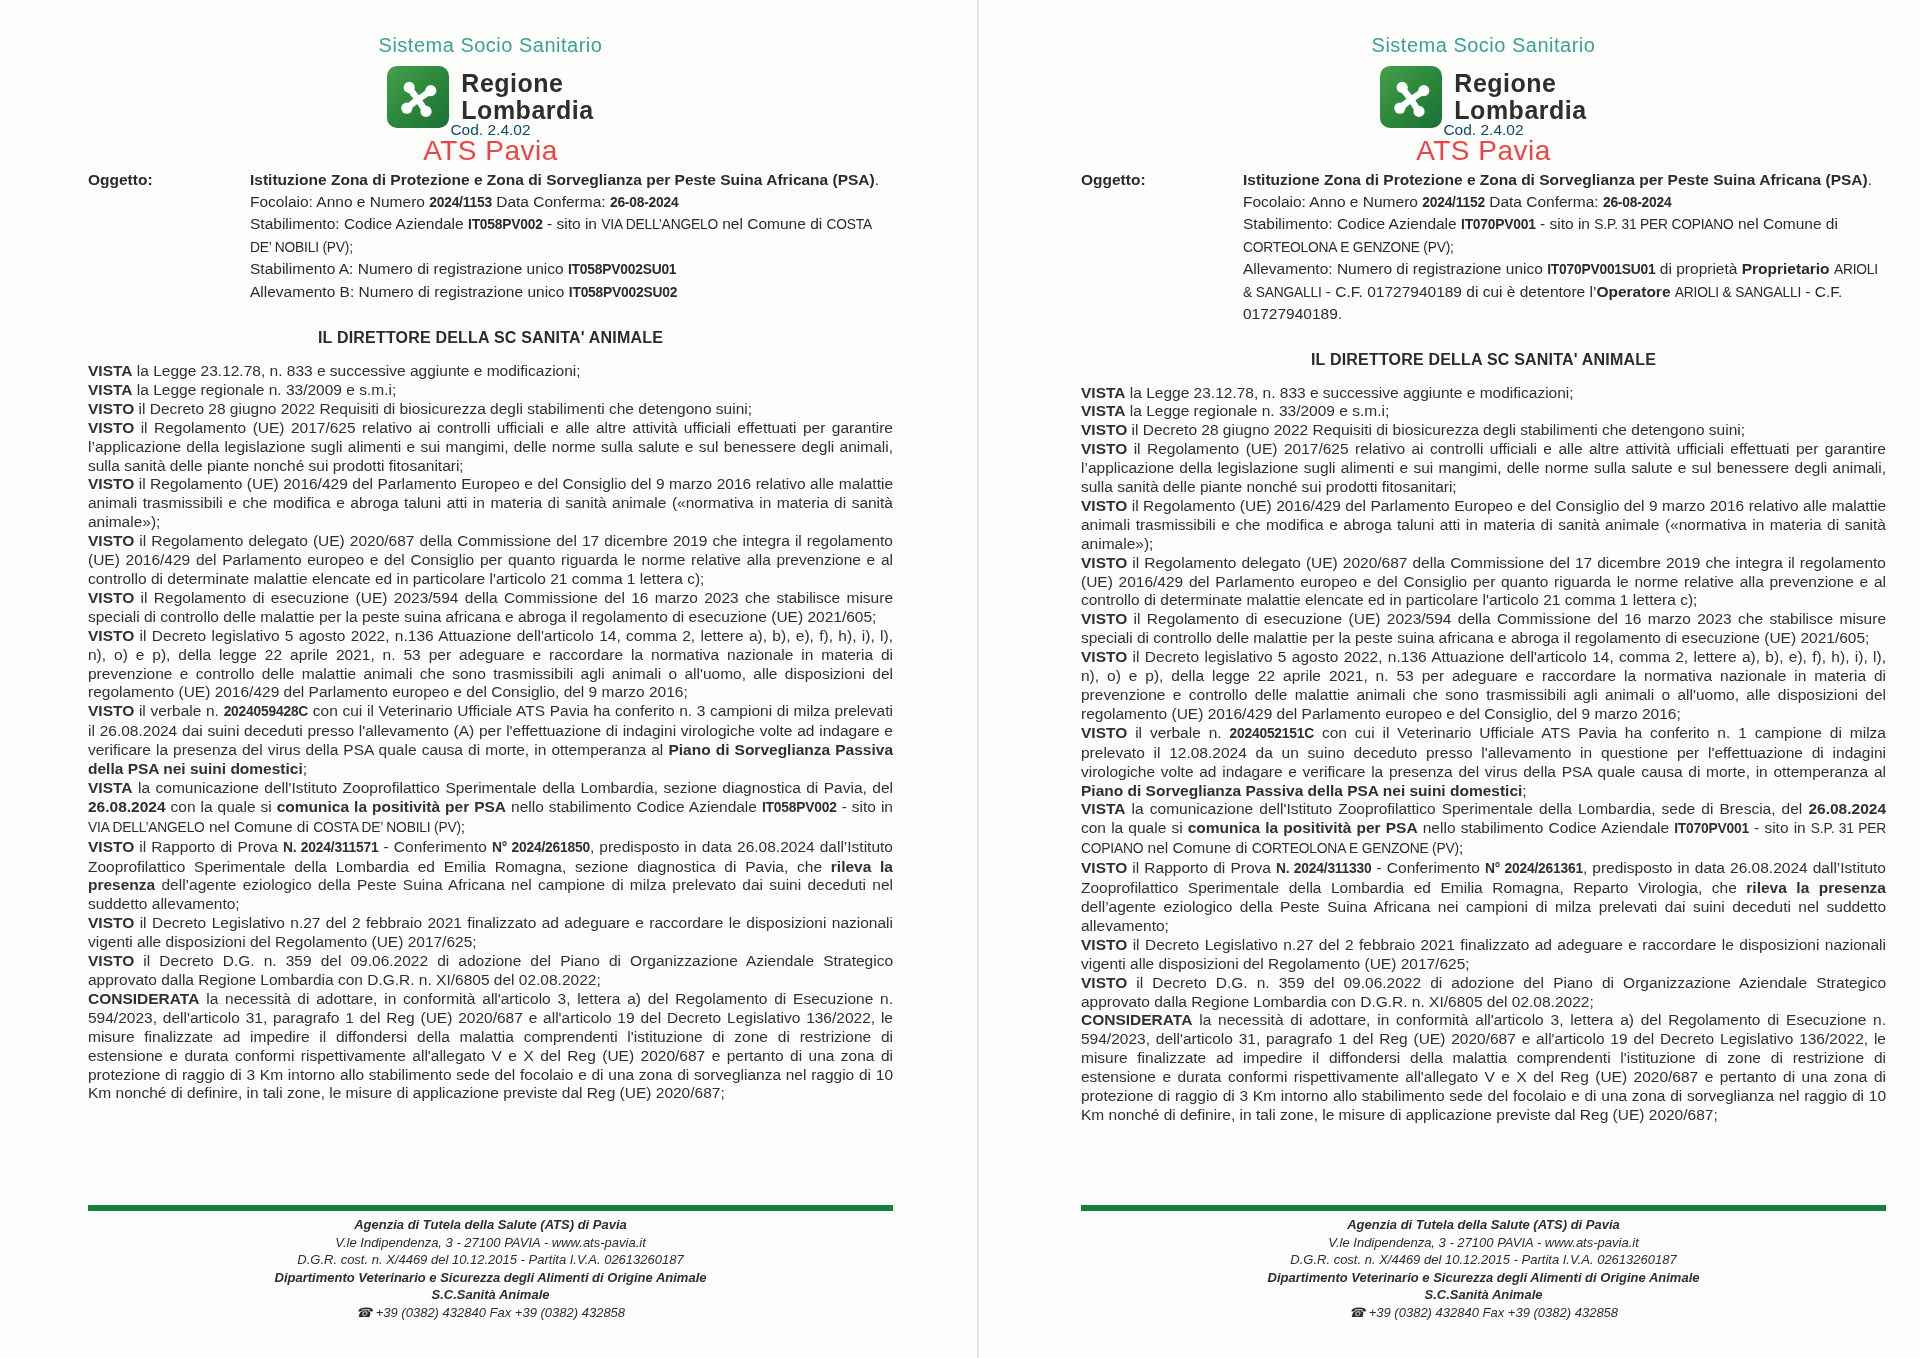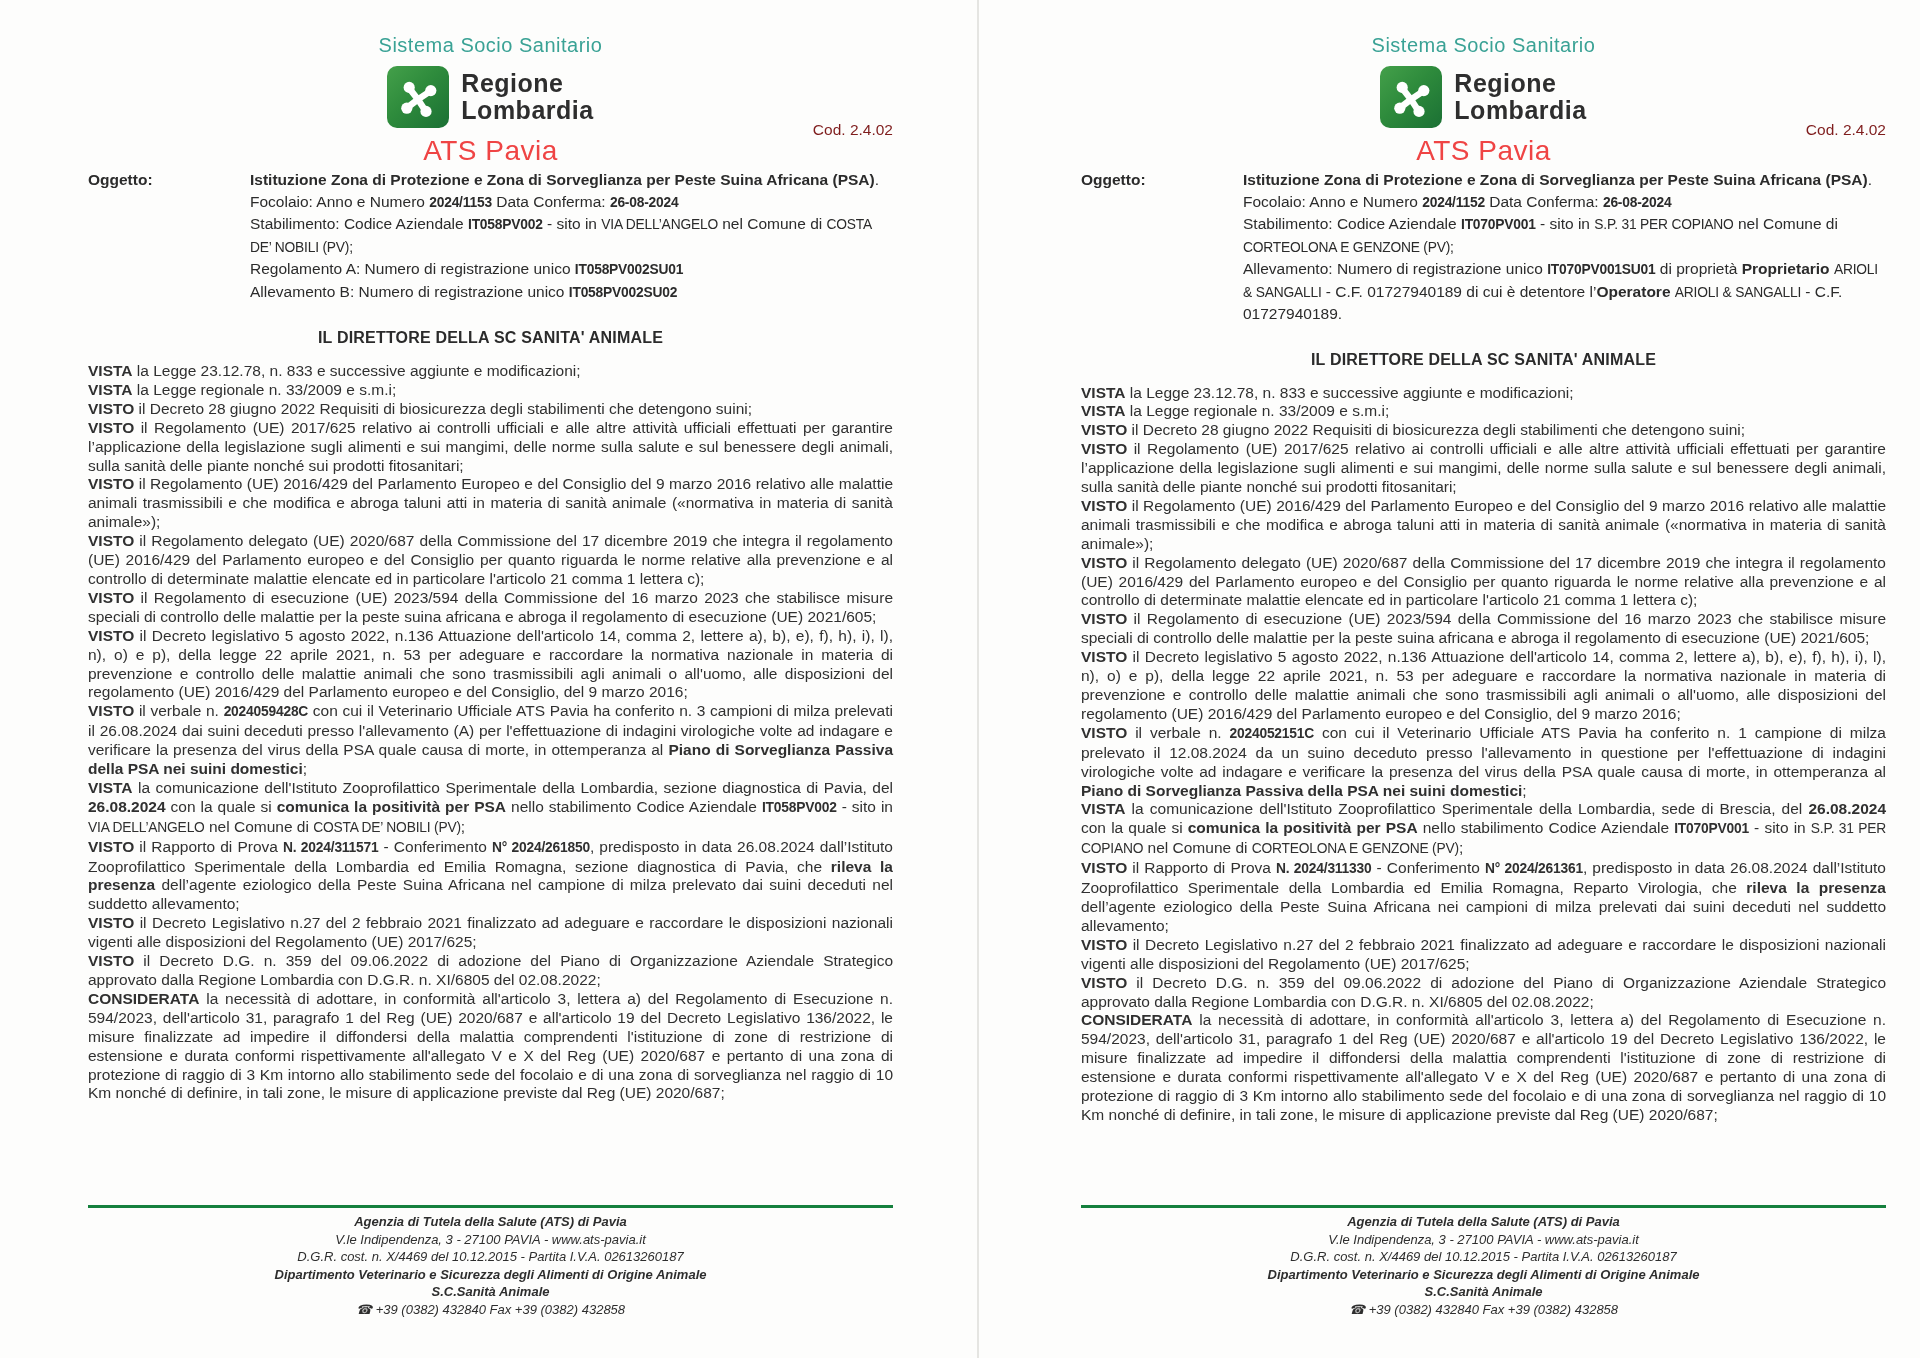--- a/index.html
+++ b/index.html
@@ -21,41 +21,41 @@
   .hdr-sistema { color:#3aa295; font-size:20px; letter-spacing:.5px; }
   .logo-row { display:flex; justify-content:center; align-items:center; gap:12px; margin-top:9px; }
   .logo-box {
     width:62px; height:62px; border-radius:10px;
     background:linear-gradient(135deg,#44a04a 0%, #2e8b3c 45%, #1b7034 100%);
     display:flex; align-items:center; justify-content:center;
   }
   .logo-text { text-align:left; color:#2e2e2e; font-size:25px; line-height:27px; font-weight:600; letter-spacing:.5px; }
   .hdr-ats { color:#ef4444; font-size:28px; margin-top:7px; letter-spacing:.5px; }
 
-  .cod { font-size:15.5px; color:#7f1d1d; margin-top:-46px; margin-bottom:30px; text-align:right; }
+  .cod { font-size:15.5px; color:#0c4a6e; margin-top:-46px; margin-bottom:30px; text-align:center; }
 
   
   .oggetto { display:flex; margin-top:16px; font-size:15.5px; line-height:21.5px; }
   .oggetto-label { width:162px; flex:0 0 162px; font-weight:bold; }
   .oggetto-body { flex:1; text-align:left; }
 
   .director { text-align:center; font-weight:bold; font-size:16px; margin:26px 0 15px 0; letter-spacing:.2px; }
 
   
   .bodytext { font-size:15.5px; line-height:18.9px; text-align:justify; color:#303030; }
   .par { text-align:justify; }
 
   .b { font-weight:bold; }
   .u { }
   .sm { font-size:13.8px; letter-spacing:-0.2px;text-align:center; }
 
   
   .footer {
     position:absolute; top:1205px; width:805px;
-    border-top:3px solid #15803d; padding-top:5px;
+    border-top:6px solid #15803d; padding-top:5px;
     text-align:center; font-size:13px; line-height:17.5px;
     font-style:italic; color:#2e2e2e;
   }
   .page--left  .footer { left:88px; }
   .page--right .footer { left:102px; }
   .footer .b { font-weight:bold; }
 </style>
 </head>
 <body>
 
@@ -90,21 +90,21 @@
       </div>
 
       <div class="cod">Cod. 2.4.02</div>
 
       <div class="oggetto">
         <div class="oggetto-label">Oggetto:</div>
         <div class="oggetto-body">
             <div class="ogline"><span class="b">Istituzione Zona di Protezione e Zona di Sorveglianza per Peste Suina Africana (PSA)</span><span>.</span></div>
             <div class="ogline"><span class="u">Focolaio</span><span>: Anno e Numero </span><span class="b sm">2024/1153</span><span> Data Conferma: </span><span class="b sm">26-08-2024</span></div>
             <div class="ogline"><span class="u">Stabilimento</span><span>: Codice Aziendale </span><span class="b sm">IT058PV002</span><span> - sito in </span><span class="sm">VIA DELL’ANGELO</span><span> nel Comune di </span><span class="sm">COSTA DE’ NOBILI (PV);</span></div>
-            <div class="ogline"><span class="u">Regolamento A</span><span>: Numero di registrazione unico </span><span class="b sm">IT058PV002SU01</span></div>
+            <div class="ogline"><span class="u">Stabilimento A</span><span>: Numero di registrazione unico </span><span class="b sm">IT058PV002SU01</span></div>
             <div class="ogline"><span class="u">Allevamento B</span><span>:  Numero di registrazione unico </span><span class="b sm">IT058PV002SU02</span></div>
           </div>
       </div>
 
       <div class="director">IL DIRETTORE DELLA SC SANITA' ANIMALE</div>
 
       <div class="bodytext">
           <div class="par"><span class="b">VISTA</span><span> la Legge 23.12.78, n. 833 e successive aggiunte e modificazioni;</span></div>
           <div class="par"><span class="b">VISTA</span><span> la Legge regionale n. 33/2009 e s.m.i;</span></div>
           <div class="par"><span class="b">VISTO</span><span> il Decreto 28 giugno 2022 Requisiti di biosicurezza degli stabilimenti che detengono suini;</span></div>

